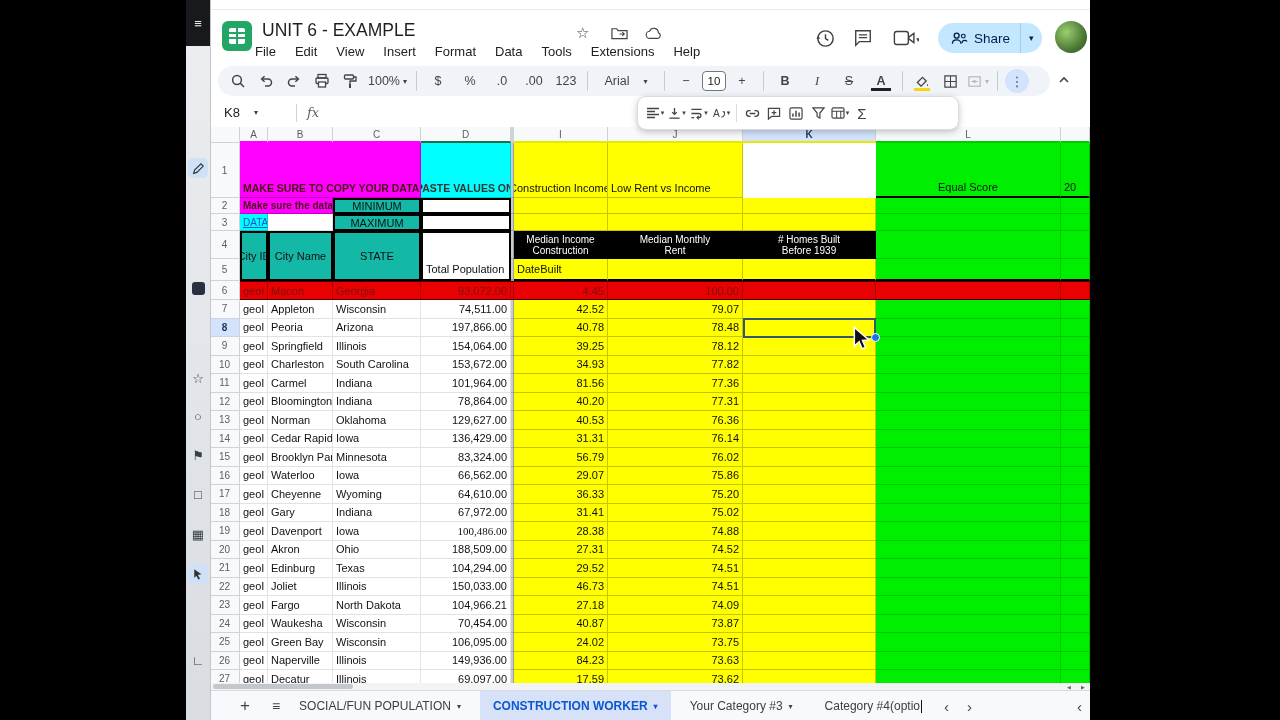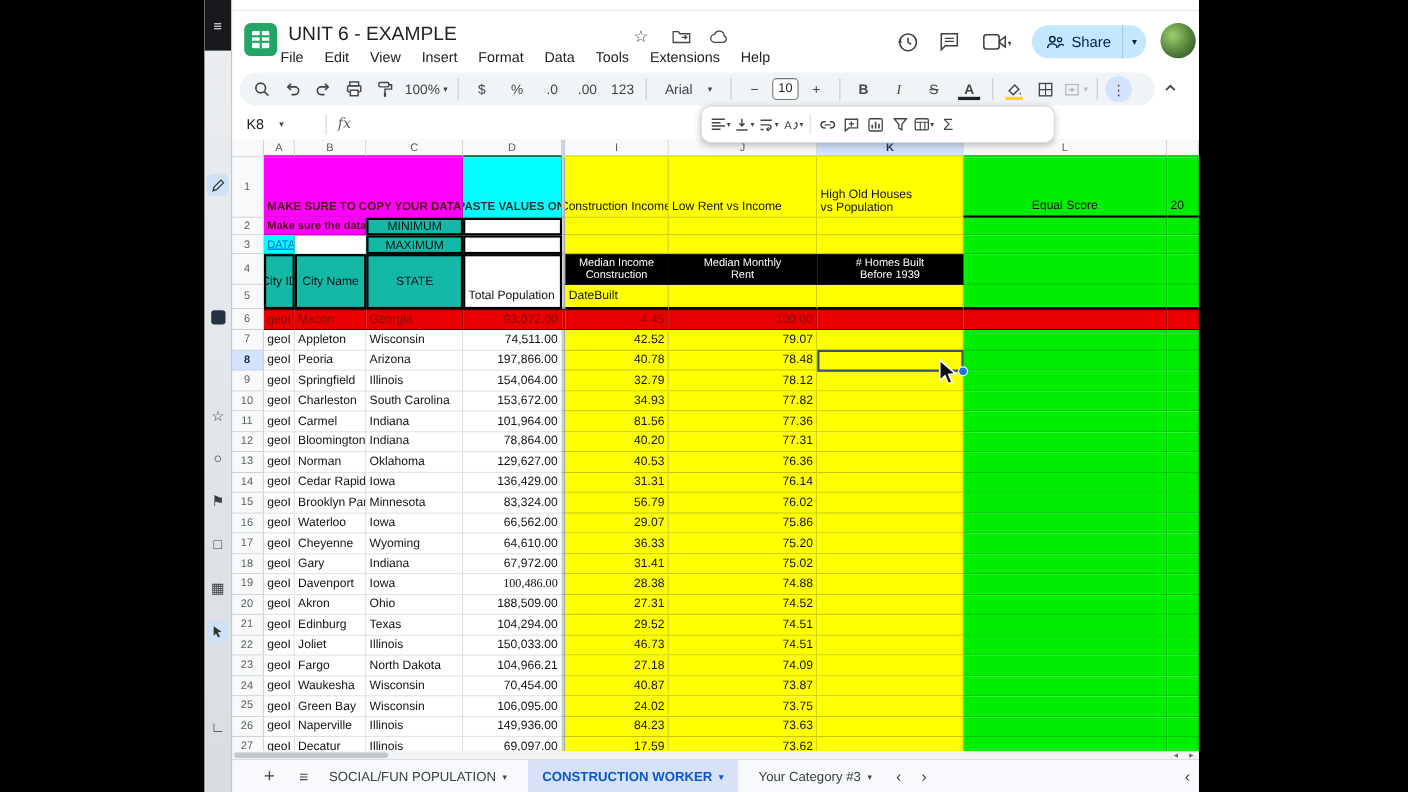--- a/index.html
+++ b/index.html
@@ -395,24 +395,20 @@
     <div class="cell hdr sel hK" style="grid-area:1/9">K</div>
     <div class="cell hdr hL" style="grid-area:1/10">L</div>
     <div class="cell hdr hM" style="grid-area:1/11"></div>
 
     <div class="cell hdr" style="grid-area:2/1">1</div>
     <div class="cell magenta bot bannerL" style="grid-area:2/2/3/5">MAKE SURE TO COPY YOUR DATA</div>
     <div class="cell cyan bot bannerR indent" style="grid-area:2/5">PASTE VALUES ONLY</div>
     <div class="cell sp" style="grid-area:2/6"></div>
     <div class="cell yellow bot indent" style="grid-area:2/7">Construction Income</div>
     <div class="cell yellow bot" style="grid-area:2/8">Low Rent vs Income</div>
-    <div class="cell yellow twoline" style="grid-area:2/9">
-      <span>High Old Houses</span>
-        <span>vs Population</span>
-    </div>
     <div class="cell green bot b ctr bb" style="grid-area:2/10">Equal Score</div>
     <div class="cell green bot b bb" style="grid-area:2/11">20</div>
 
     <div class="cell hdr" style="grid-area:3/1">2</div>
     <div class="cell magenta bannerL" style="grid-area:3/2/4/4;font-size:10px">Make sure the data</div>
     <div class="cell gray b ctr bbox" style="grid-area:3/4">MINIMUM</div>
     <div class="cell bbox" style="grid-area:3/5"></div>
     <div class="cell sp" style="grid-area:3/6"></div>
     <div class="cell yellow" style="grid-area:3/7"></div>
     <div class="cell yellow" style="grid-area:3/8"></div>
@@ -495,21 +491,21 @@
       <div class="cell yellow num" style="grid-area: 9 / 8;">78.48</div>
       <div class="cell yellow" style="grid-area: 9 / 9;"></div>
       <div class="cell green" style="grid-area: 9 / 10;"></div>
       <div class="cell green" style="grid-area: 9 / 11;"></div>
       <div class="cell hdr" style="grid-area: 10 / 1;">9</div>
       <div class="cell " style="grid-area: 10 / 2;">geoI</div>
       <div class="cell " style="grid-area: 10 / 3;">Springfield</div>
       <div class="cell " style="grid-area: 10 / 4;">Illinois</div>
       <div class="cell num" style="grid-area: 10 / 5;">154,064.00</div>
       <div class="cell sp" style="grid-area: 10 / 6;"></div>
-      <div class="cell yellow num" style="grid-area: 10 / 7;">32.79</div>
+      <div class="cell yellow num" style="grid-area: 10 / 7;">39.25</div>
       <div class="cell yellow num" style="grid-area: 10 / 8;">78.12</div>
       <div class="cell yellow" style="grid-area: 10 / 9;"></div>
       <div class="cell green" style="grid-area: 10 / 10;"></div>
       <div class="cell green" style="grid-area: 10 / 11;"></div>
       <div class="cell hdr" style="grid-area: 11 / 1;">10</div>
       <div class="cell " style="grid-area: 11 / 2;">geoI</div>
       <div class="cell " style="grid-area: 11 / 3;">Charleston</div>
       <div class="cell " style="grid-area: 11 / 4;">South Carolina</div>
       <div class="cell num" style="grid-area: 11 / 5;">153,672.00</div>
       <div class="cell sp" style="grid-area: 11 / 6;"></div>
@@ -728,19 +724,23 @@
           <span class="caret">▾</span>
         </div>
         <div class="tab active">
           <span>CONSTRUCTION WORKER</span>
           <span class="caret">▾</span>
         </div>
         <div class="tab">
           <span>Your Category #3</span>
           <span class="caret">▾</span>
         </div>
+        <div class="tab">
+          <span>Category #4(optio</span>
+          <span class="tcaret"></span>
+        </div>
       </div>
     <div class="tabnav">‹</div>
     <div class="tabnav">›</div>
     <div id="tab-scroll-left">‹</div>
   </div>
 
 </div>
 
 </body></html>

